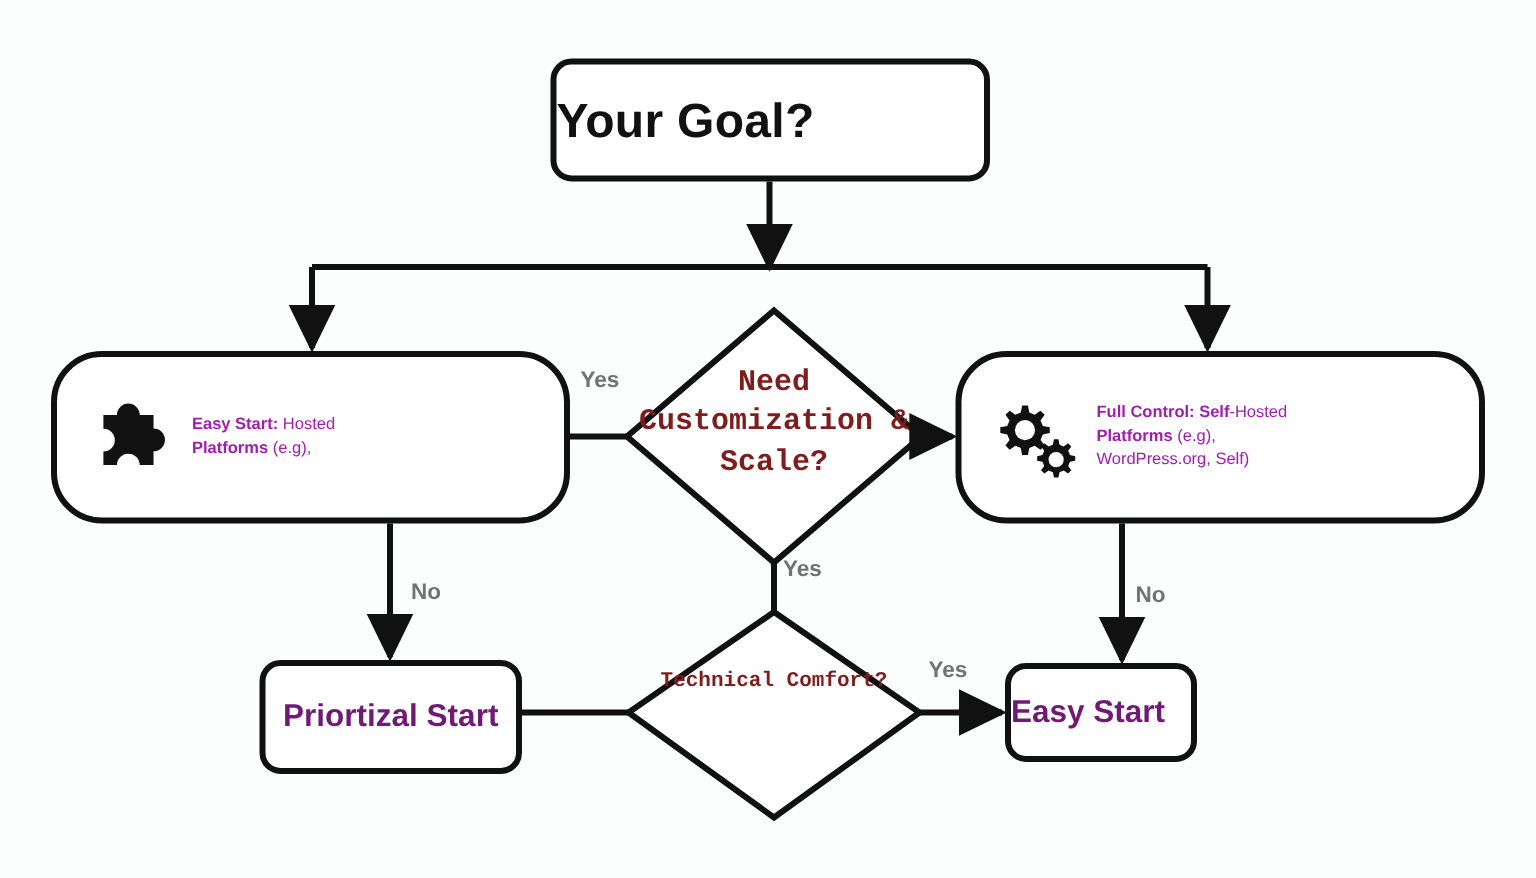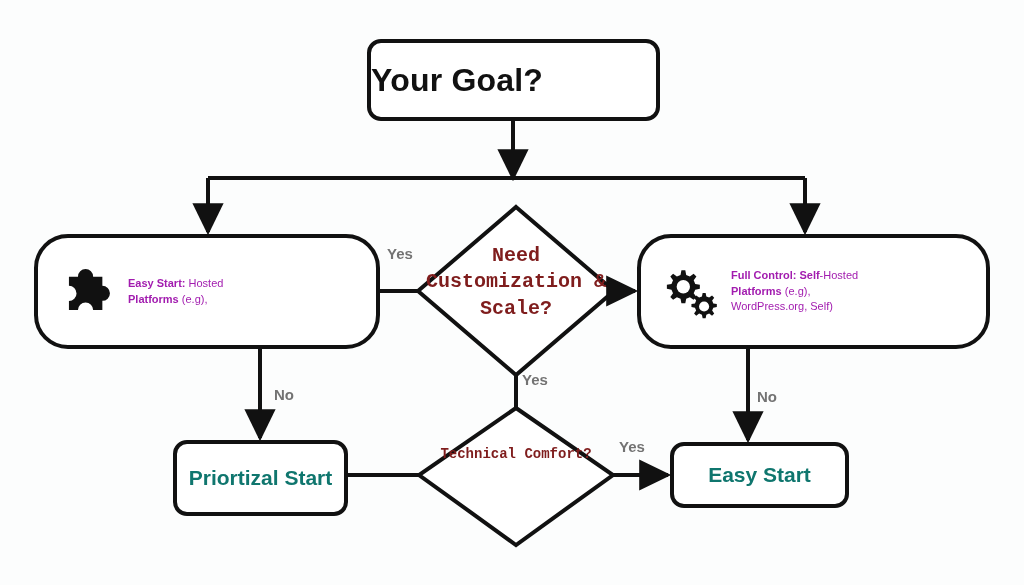--- a/index.html
+++ b/index.html
@@ -68,27 +68,27 @@
     line-height: 1.42;
     color: #a21caf;
   }
   .card-text b { font-weight: bold; }
 
   .n-prior {
     left: 173px; top: 440px; width: 175px; height: 76px;
     justify-content: center;
   }
   .n-easy {
-    left: 670px; top: 442px; width: 179px; height: 66px;
-    justify-content: center;
+    left: 670px; top: 442px; width: 128px; height: 66px;
+    justify-content: flex-start;
   }
   .n-prior .title, .n-easy .title {
     font-size: 21px;
     font-weight: bold;
-    color: #0f766e;
+    color: #701a75;
   }
 
   .diamond-label {
     position: absolute;
     z-index: 3;
     text-align: center;
     color: #7f1d1d;
     font-weight: bold;
     pointer-events: none;
     font-family: Liberation Mono, monospace;

